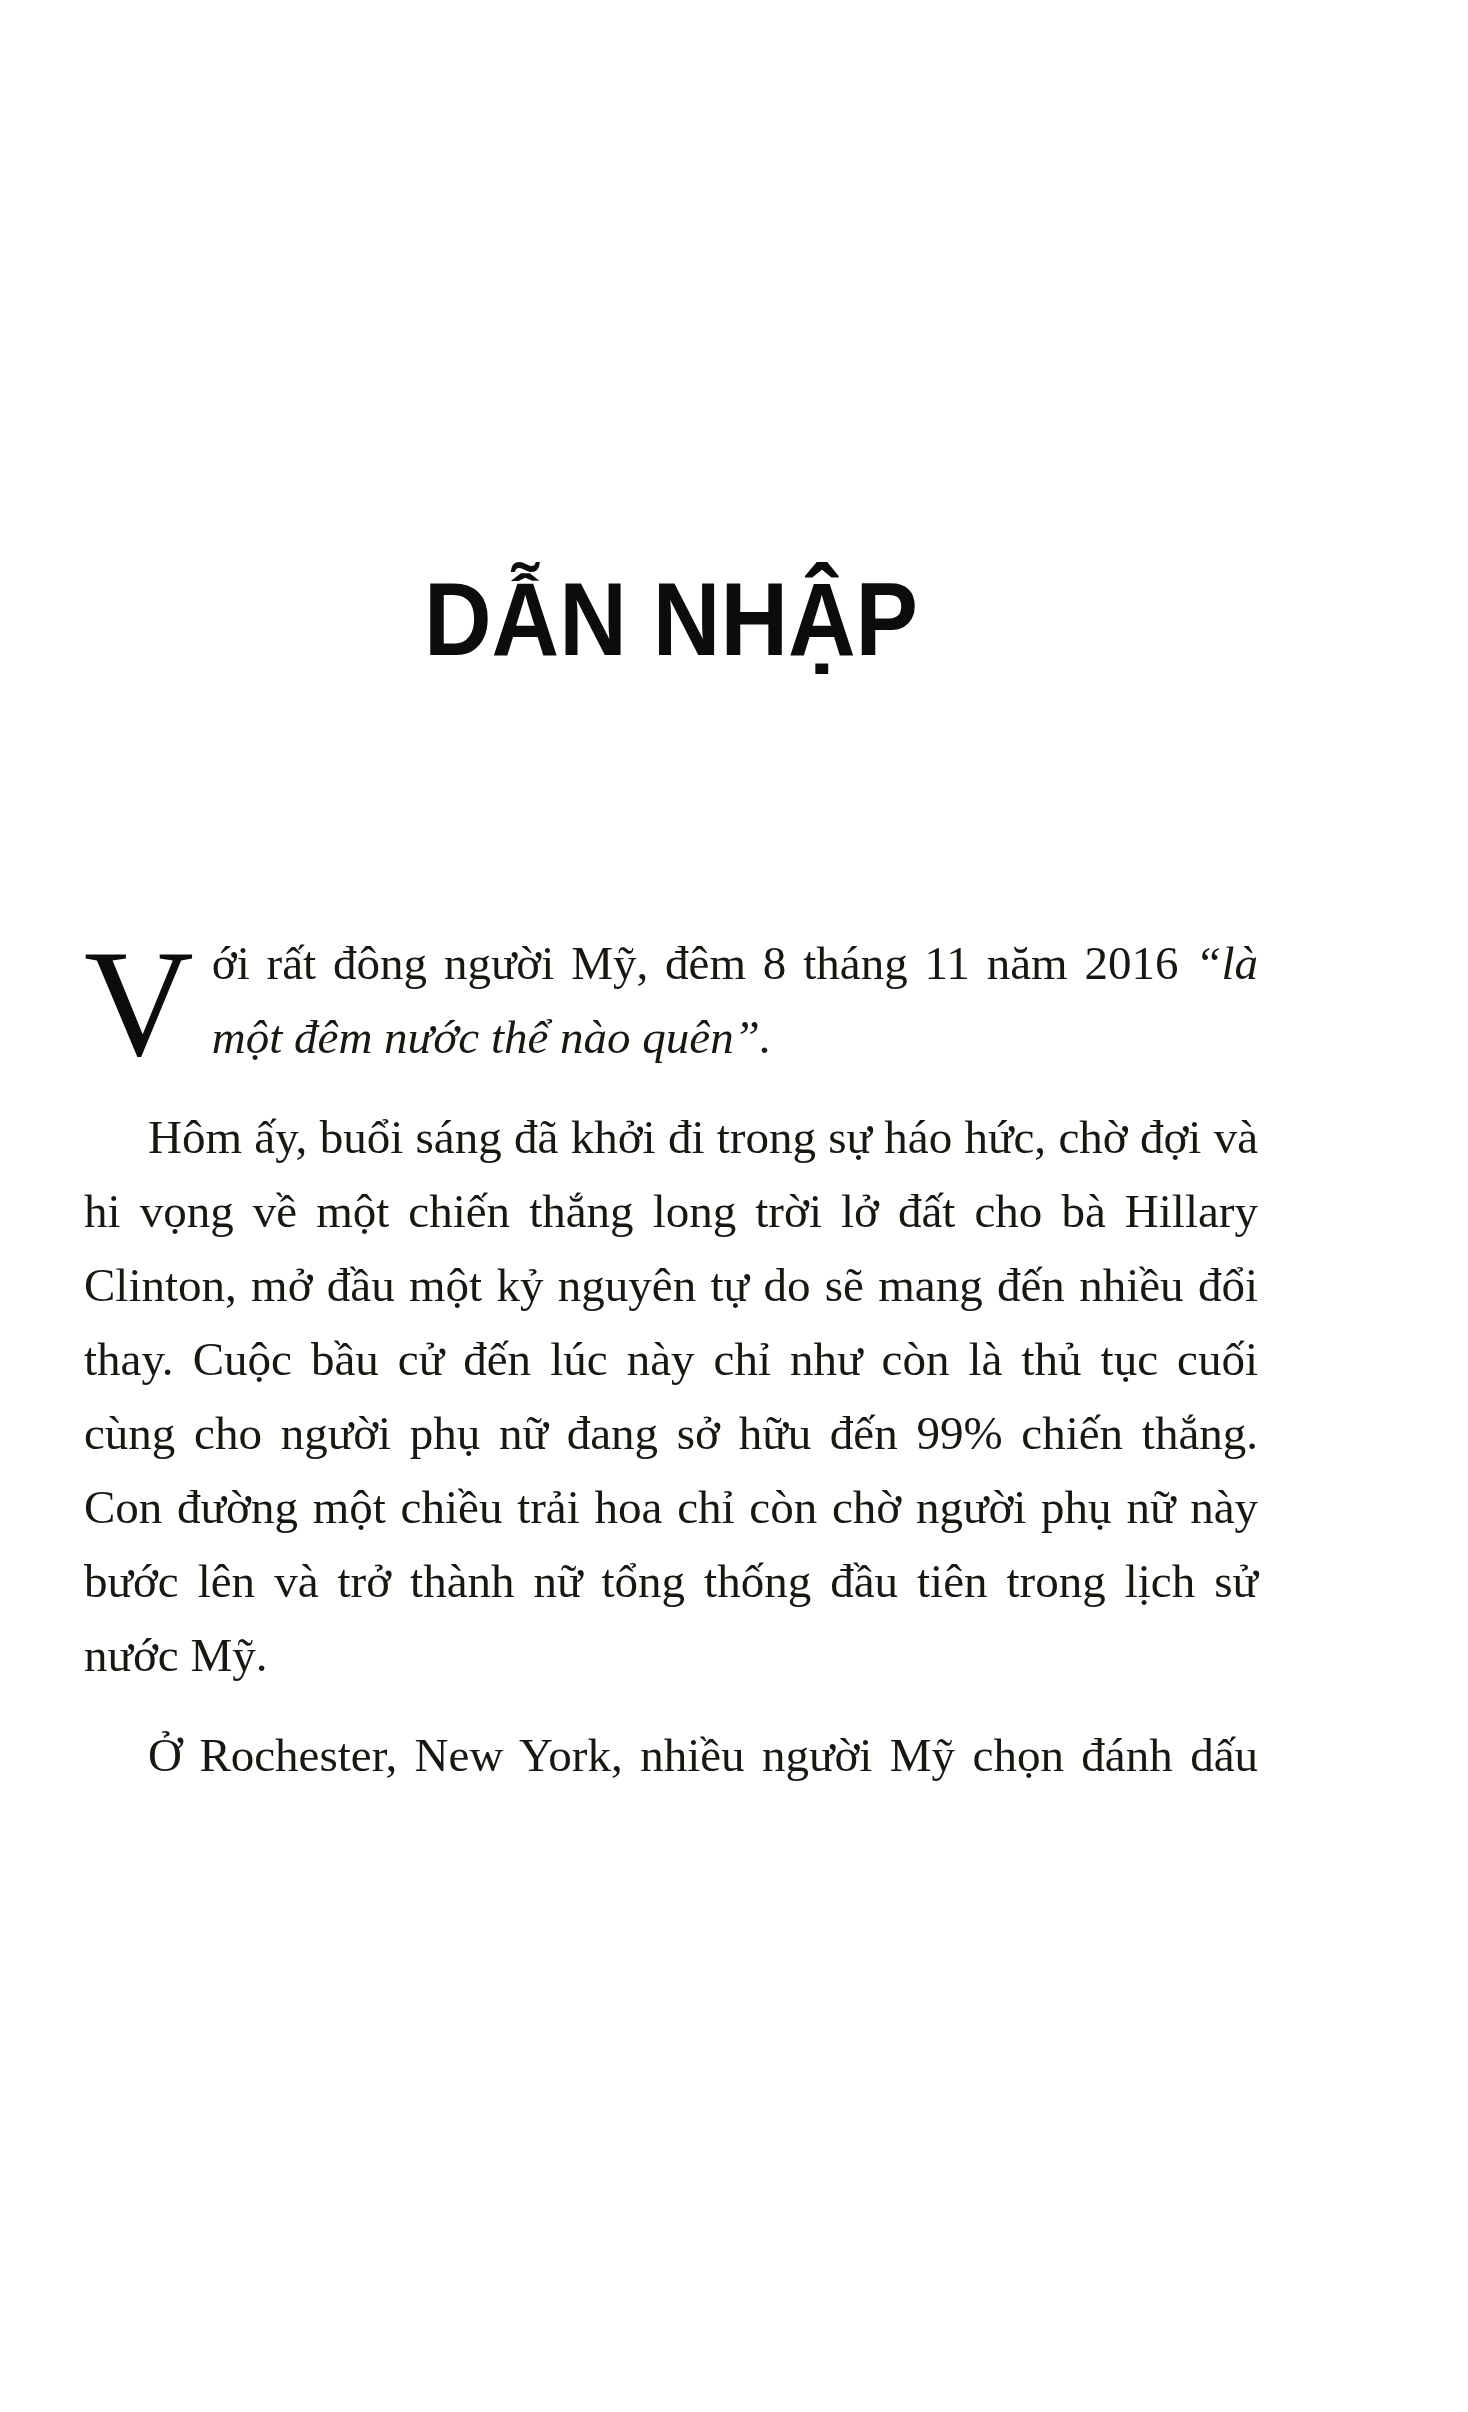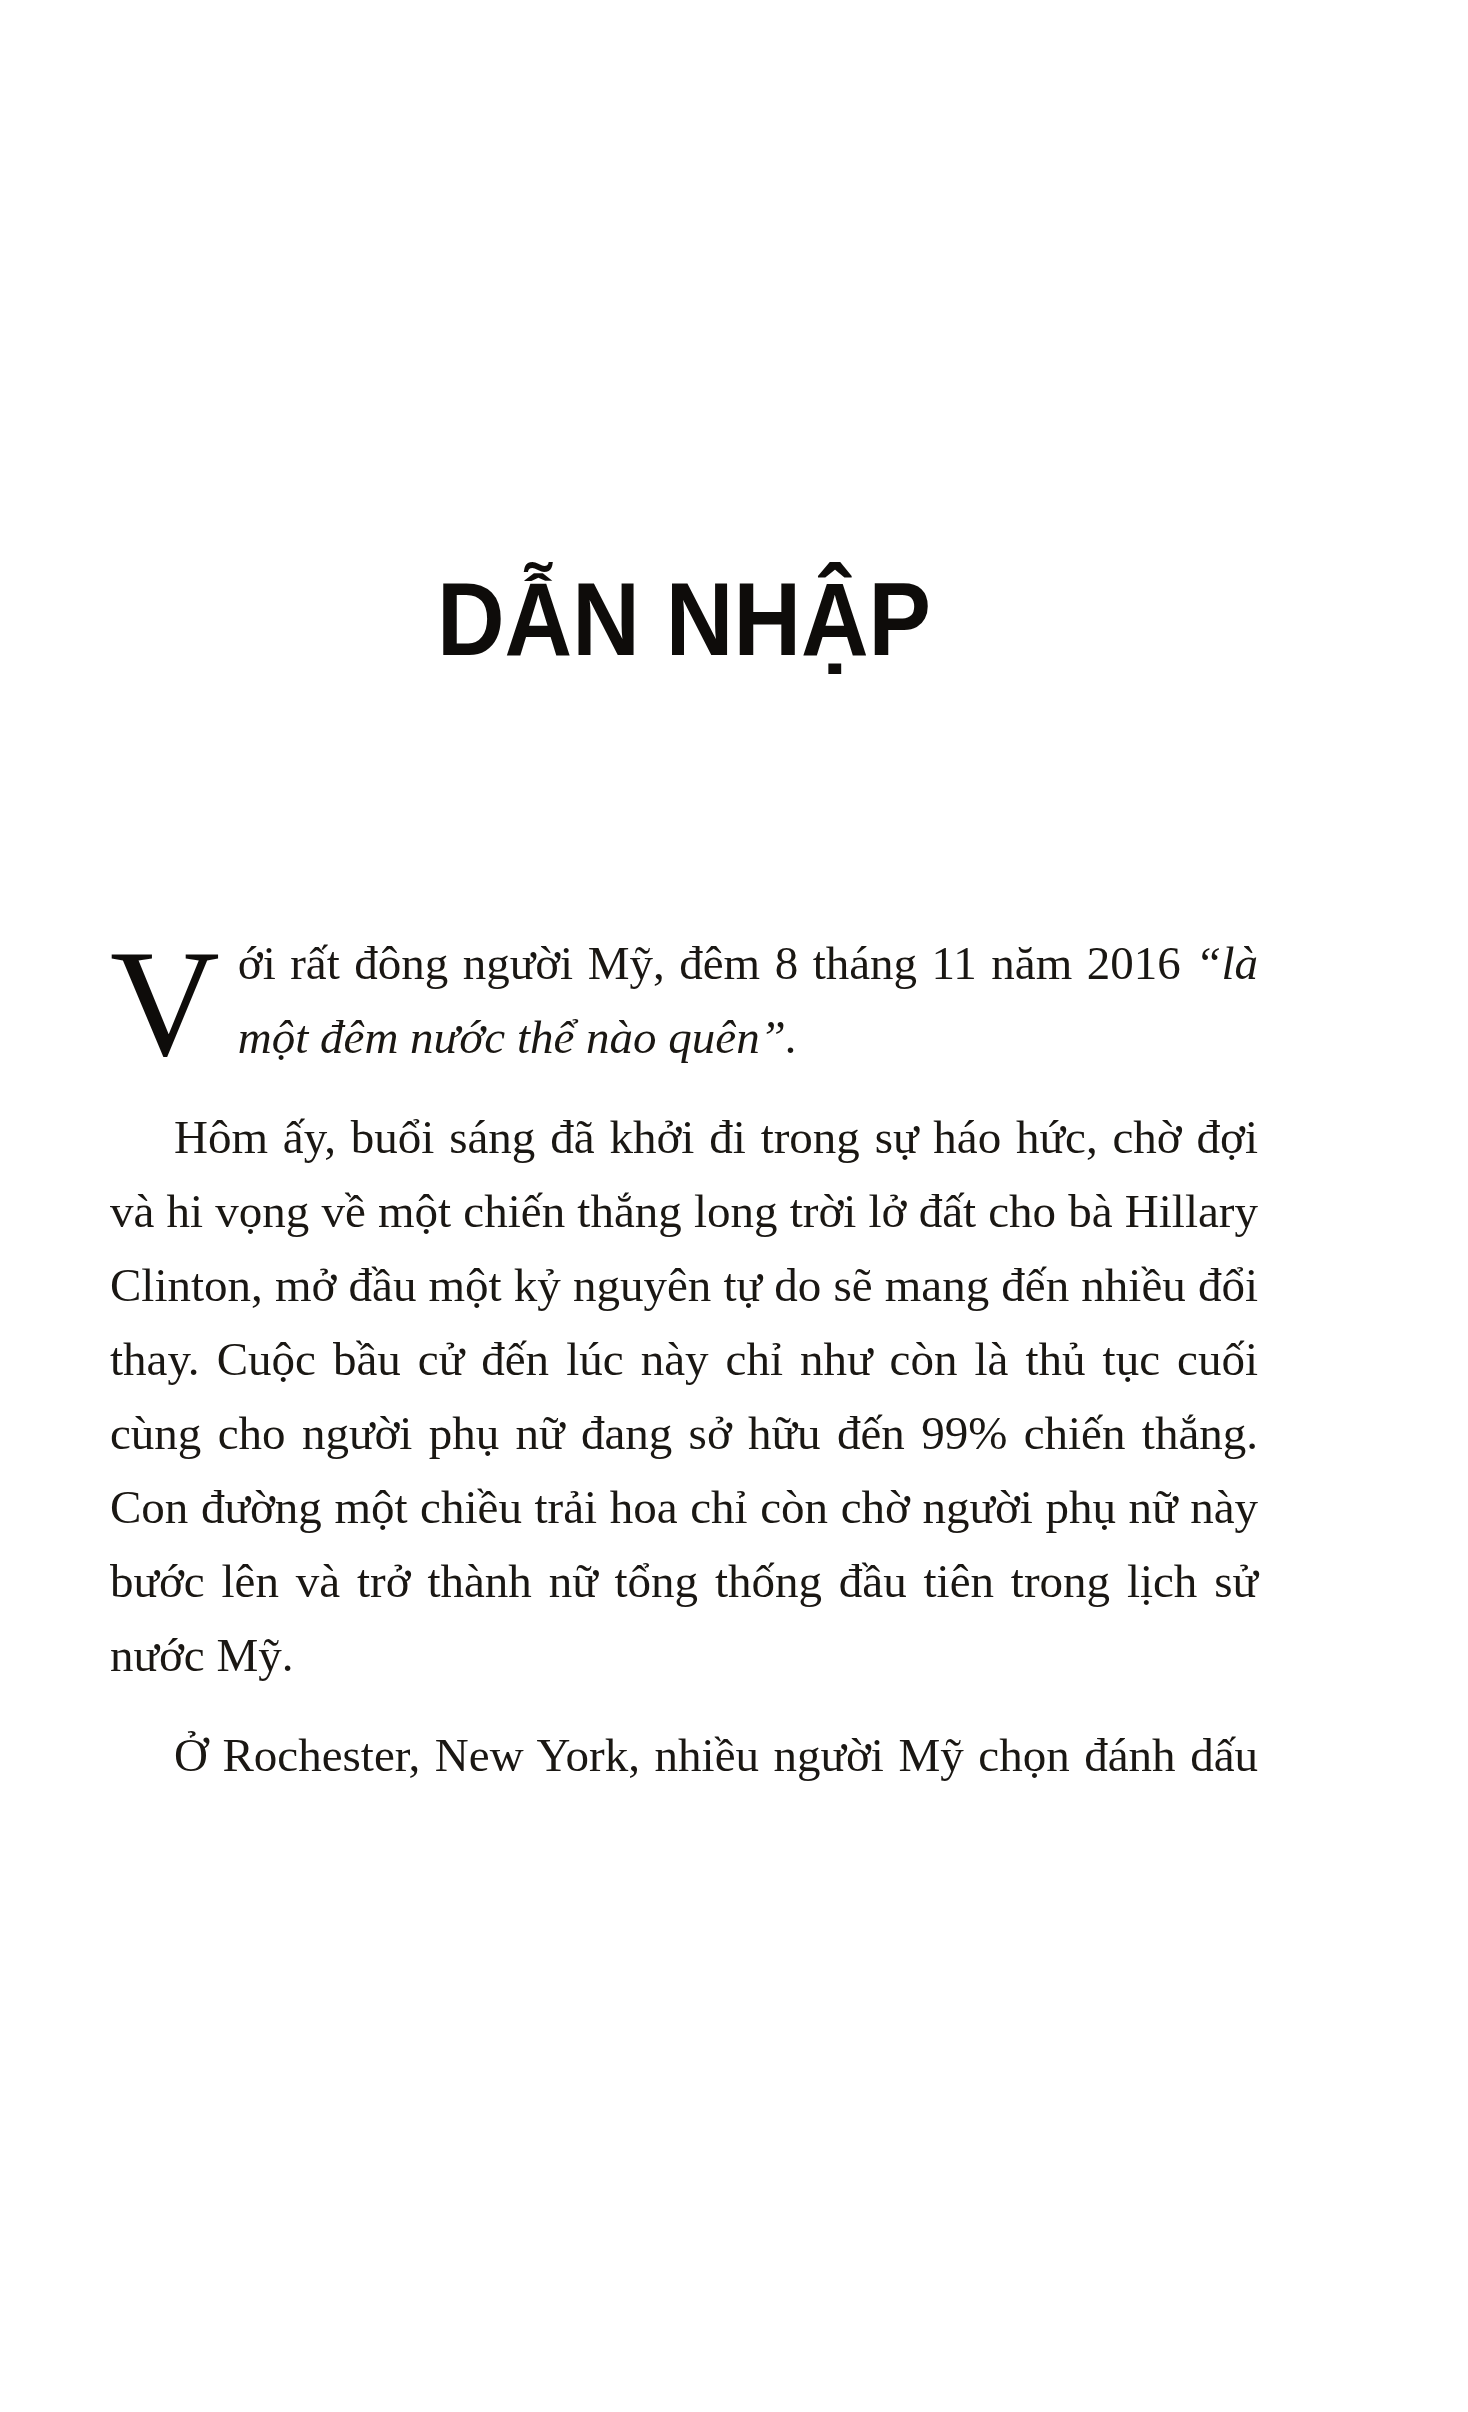--- a/index.html
+++ b/index.html
@@ -7,21 +7,21 @@
     padding: 0;
     background: #ffffff;
   }
   .page {
     position: relative;
     width: 1468px;
     height: 1808px;
     margin: 0 auto;
     background: #ffffff;
     box-sizing: border-box;
-    padding: 562px 210px 0 110px;
+    padding: 562px 210px 0 84px;
     color: #161310;
     overflow: hidden;
   }
   .chapter-title {
     margin: 0;
     font-family: "Liberation Sans", "DejaVu Sans", sans-serif;
     font-weight: bold;
     font-size: 104px;
     line-height: 1.1;
     text-align: center;

